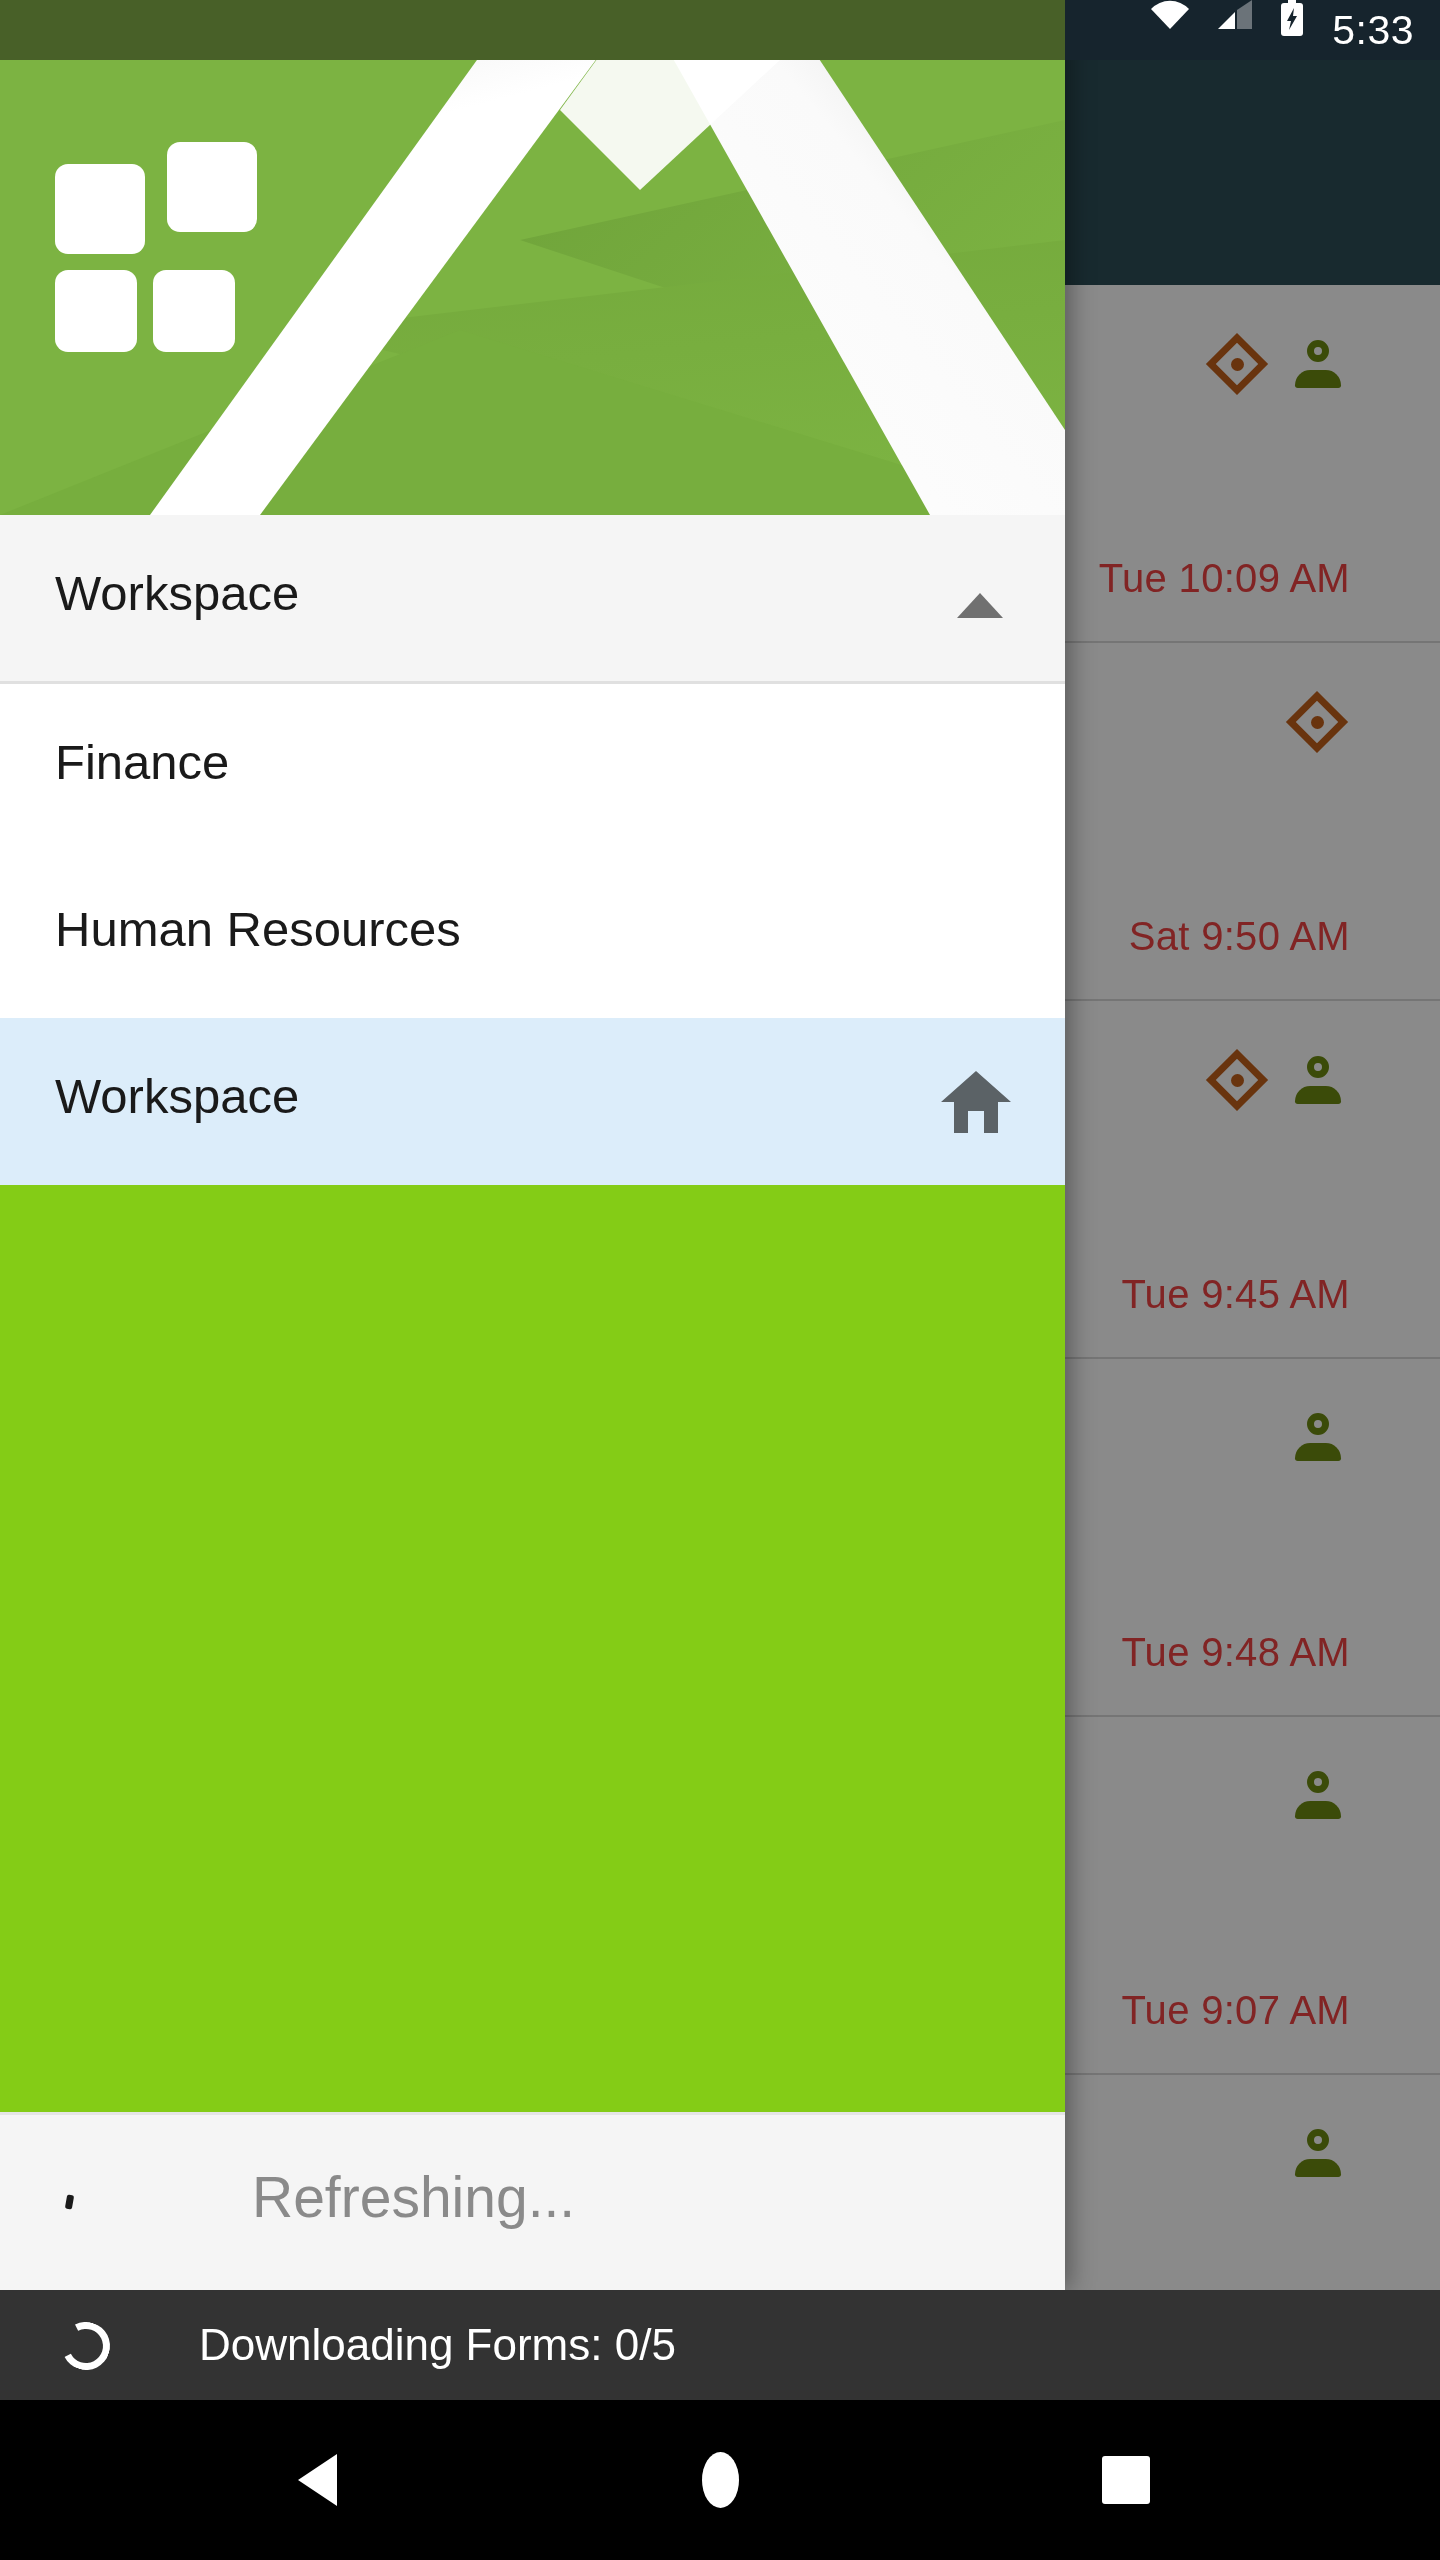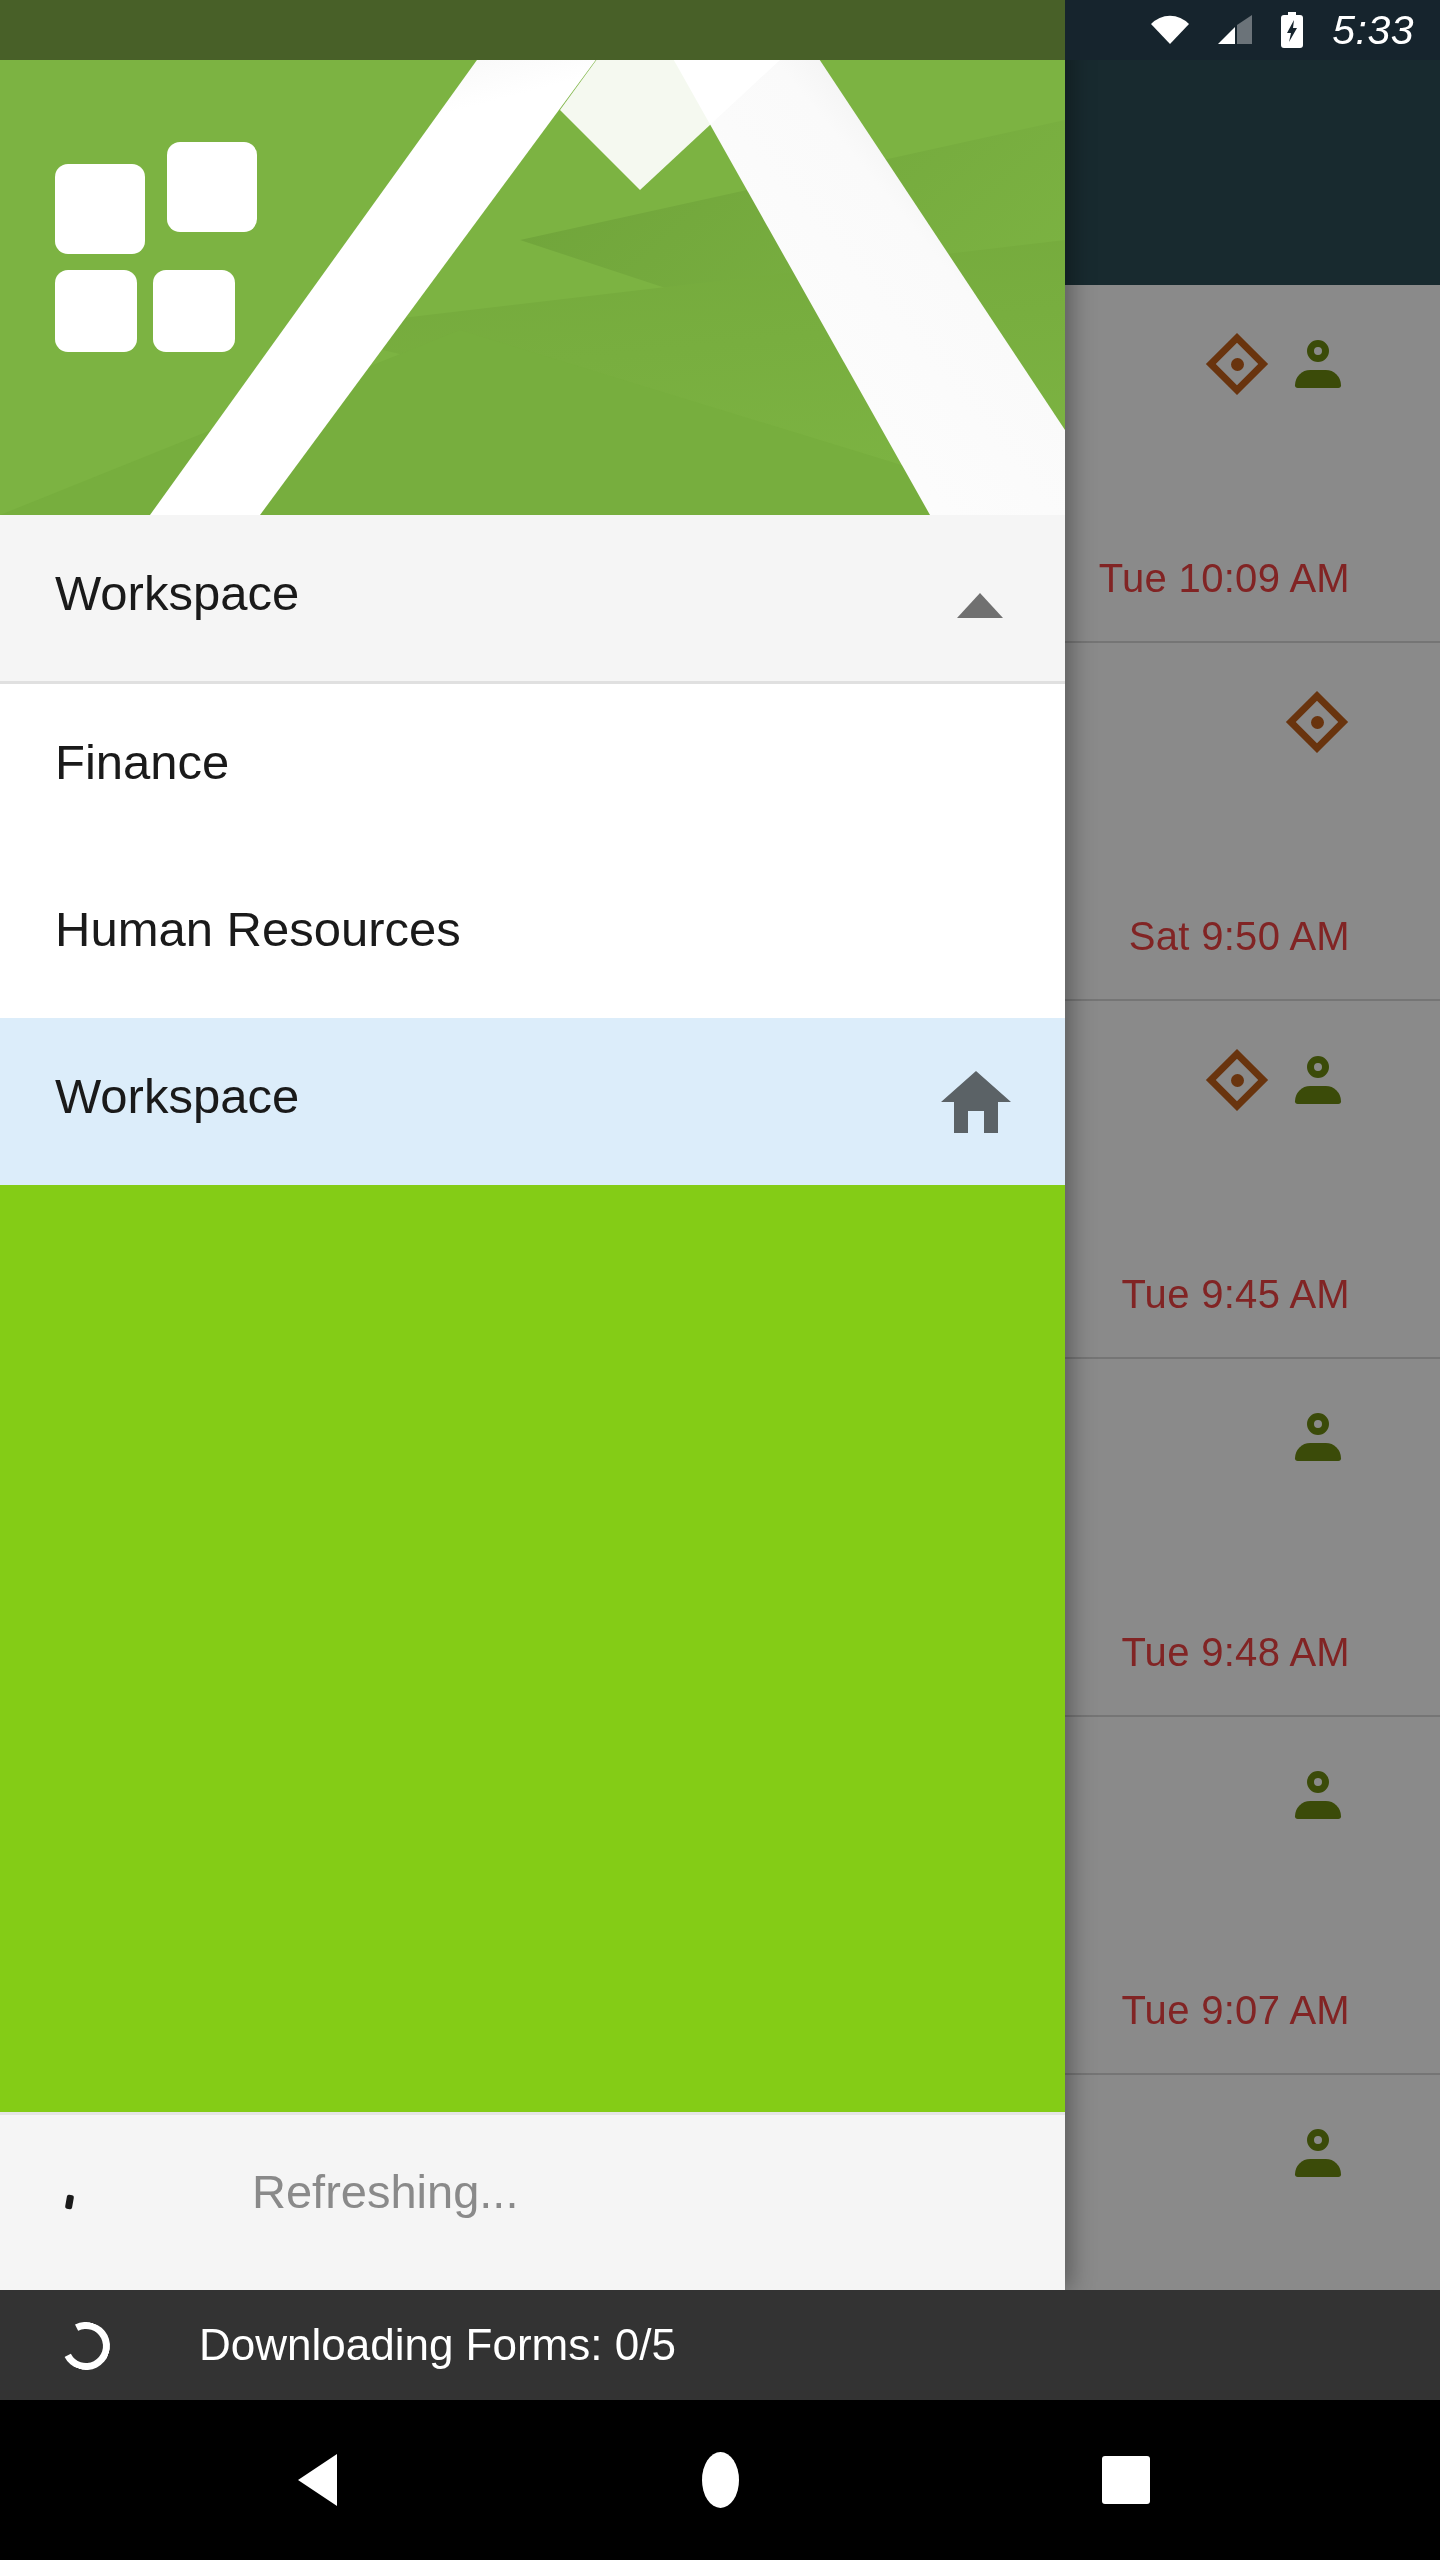--- a/index.html
+++ b/index.html
@@ -57,35 +57,35 @@
   .d-item.selected { background:#DCEDFA; }
   .d-item .di-label { position:absolute; left:55px; top:50px; font-size:49px; color:#1A1A1A;
                       white-space:nowrap; }
   .d-item .di-home { position:absolute; right:54px; top:53px; width:70px; height:62px; }
 
   
   #drawer-footer { position:absolute; left:0; bottom:0; width:1065px; height:178px; background:#F5F5F5;
                    border-top:3px solid #E5E5E5; }
   #drawer-footer .df-dot { position:absolute; left:66px; top:80px; width:7px; height:14px;
                    background:#1A1A1A; border-radius:2px; transform:rotate(10deg); }
-  #drawer-footer .df-text { position:absolute; left:252px; top:49px; font-size:47px; color:#8A8A8A; }
+  #drawer-footer .df-text { position:absolute; left:252px; top:49px; font-size:57px; color:#8A8A8A; }
 
   
   #snackbar { position:absolute; left:0; top:2290px; width:1440px; height:112px; background:#333333; }
   #snackbar .sb-spinner { position:absolute; left:62px; top:32px; width:48px; height:48px;
                           border:7px solid transparent; border-top-color:#FFFFFF;
                           border-right-color:#FFFFFF; border-bottom-color:#FFFFFF;
                           border-radius:50%; transform:rotate(18deg); }
   #snackbar .sb-text { position:absolute; left:172px; top:30px; font-size:44px; color:#FFFFFF;margin-left:27px; }
 
   
   #statusbar { position:absolute; left:0; top:0; width:1440px; height:60px; }
   #sb-left { position:absolute; left:0; top:0; width:1065px; height:60px; background:#486028; }
   #sb-right { position:absolute; left:1065px; top:0; width:375px; height:60px; background:#16242D; }
-  #sb-icons { position:absolute; right:26px; top:0; height:60px; display:flex; align-items:center; gap:28px;font-style:italic; }
+  #sb-icons { position:absolute; right:26px; top:0; height:60px; display:flex; align-items:flex-start; gap:28px; }
   .st-wifi { width:40px; height:30px; position:relative; }
   .st-sig { width:34px; height:30px; position:relative; }
   .st-bat { width:24px; height:36px; position:relative; }
   .st-time { font-size:41px; color:#FFFFFF; line-height:60px; letter-spacing:0.5px; }
 
   
   #navbar { position:absolute; left:0; top:2400px; width:1440px; height:160px; background:#000000; }
   .nb-btn { position:absolute; top:0; height:160px; width:200px; }
   .nb-back { left:220px; }
   .nb-home { left:620px; }

